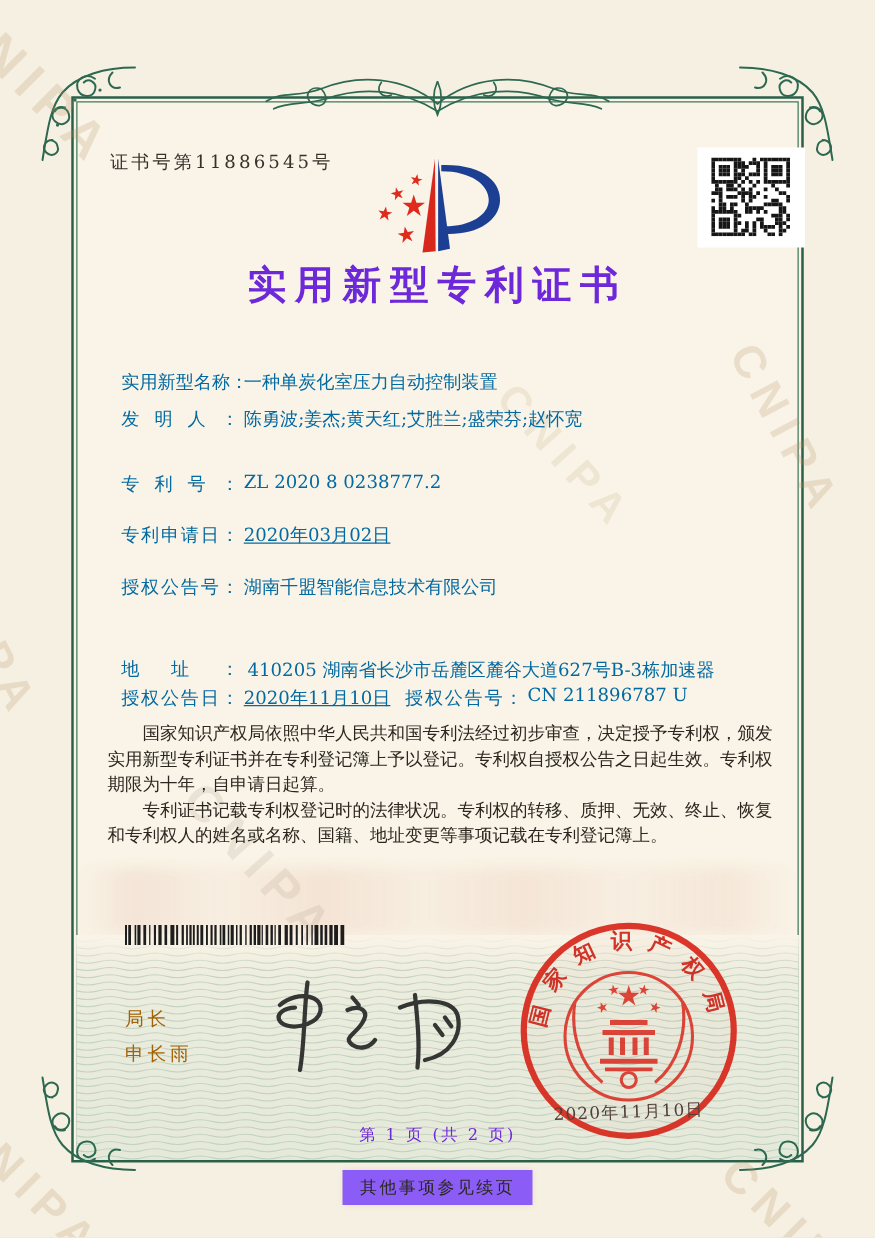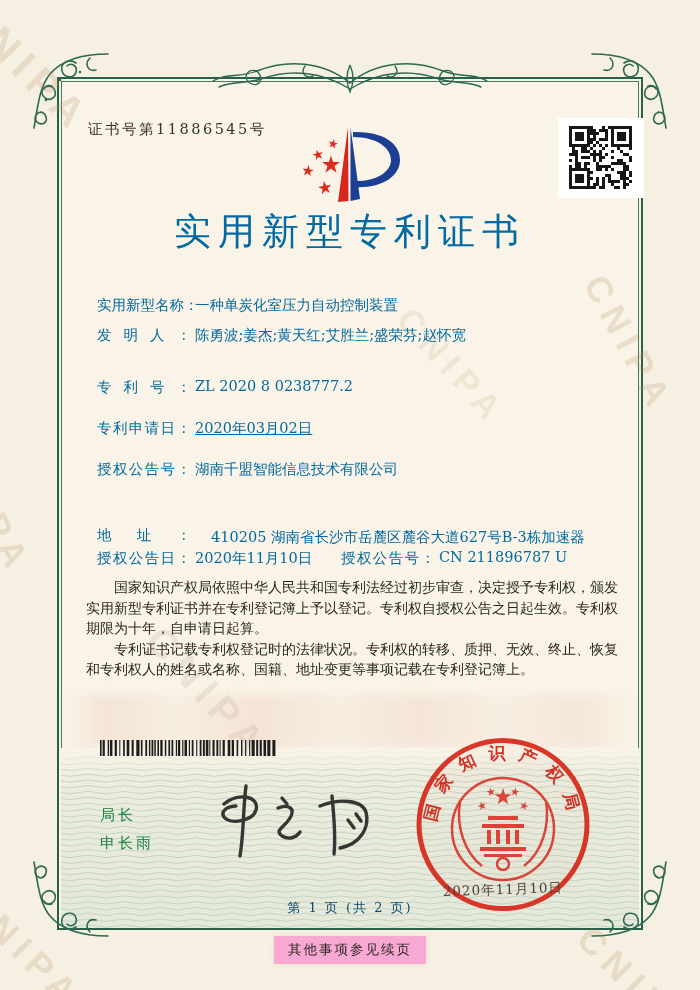--- a/index.html
+++ b/index.html
@@ -22,36 +22,36 @@
     background:linear-gradient(90deg,rgba(201,106,82,0) 0%,rgba(201,106,82,.14) 8%,rgba(201,106,82,.05) 20%,
     rgba(214,120,90,.16) 34%,rgba(201,106,82,.06) 48%,rgba(214,120,90,.15) 62%,rgba(201,106,82,.05) 76%,
     rgba(214,120,90,.13) 90%,rgba(201,106,82,0) 100%);}
   
   .content{position:absolute;inset:0;z-index:5;}
   .certno{position:absolute;left:88px;top:120px;font-size:14.5px;letter-spacing:2.5px;color:#35312b;}
   .logo{position:absolute;left:295px;top:100px;}
   .qrpanel{position:absolute;left:558px;top:118px;width:86px;height:80px;background:#ffffff;}
   .qrpanel svg{position:absolute;left:11px;top:8px;}
   .title{position:absolute;left:0;right:0;top:207px;margin:0;text-align:center;
-         font-size:37px;font-weight:400;letter-spacing:7px;color:#0369a1;}
+         font-size:31px;font-weight:700;letter-spacing:7px;color:#6d28d9;}
   .row{position:absolute;left:97px;font-size:14.5px;white-space:nowrap;color:#0369a1;}
   .lbl{display:inline-block;width:94px;text-align:justify;text-align-last:justify;vertical-align:top;}
   .val{margin-left:4px;}
-  .vlines{display:inline-block;margin-left:20px;vertical-align:top;text-align:center;}
+  .vlines{display:inline-block;margin-left:7px;vertical-align:top;text-align:center;}
   .vlines div{line-height:22px;}
   .paras{position:absolute;left:86px;top:578px;width:532px;font-size:14px;line-height:20.6px;
          text-align:justify;color:#2b2720;}
   .paras p{margin:0;text-indent:2em;font-family:Liberation Mono, monospace;}
   .barcode{position:absolute;left:100px;top:740px;mix-blend-mode:multiply;}
-  .director{position:absolute;left:100px;top:801px;font-size:15px;line-height:28px;letter-spacing:3px;color:#15803d;}
+  .director{position:absolute;left:100px;top:801px;font-size:15px;line-height:28px;letter-spacing:3px;color:#a16207;}
   .signature{position:absolute;left:212px;top:780px;mix-blend-mode:multiply;}
   .seal{position:absolute;left:408px;top:726px;opacity:.93;mix-blend-mode:multiply;}
   .pagefoot{position:absolute;left:0;right:0;top:899px;text-align:center;font-size:13px;
-            letter-spacing:2px;color:#0c4a6e;}
-  .note{position:absolute;left:50%;top:936px;transform:translateX(-50%);background:#f9a8d4;
+            letter-spacing:2px;color:#6d28d9;}
+  .note{position:absolute;left:50%;top:936px;transform:translateX(-50%);background:#8b5cf6;
         padding:5px 14px;font-size:13.5px;letter-spacing:2px;color:#2c2820;box-shadow:0 0 5px rgba(120,110,80,.12);}
 </style>
 </head>
 <body>
 
 <div class="page">
 
   <span class="wm" style="left:-18px;top:-10px;font-size:42px;transform:rotate(45deg);">CNIPA</span>
   <span class="wm" style="left:612px;top:268px;font-size:36px;transform:rotate(62deg);">CNIPA</span>
   <span class="wm" style="left:-30px;top:430px;font-size:36px;transform:rotate(62deg);">CNIPA</span>
@@ -419,24 +419,24 @@
     </div>
     <div class="row" style="top:419px;text-decoration:underline;">
       <span class="lbl">专利申请日：</span><span class="val">2020年03月02日</span>
     </div>
     <div class="row" style="top:460px;">
       <span class="lbl">授权公告号：</span><span class="val">湖南千盟智能信息技术有限公司</span>
     </div>
     <div class="row" style="top:526px;">
       <span class="lbl">地址：</span><span class="vlines"><div>410205 湖南省长沙市岳麓区麓谷大道627号B-3栋加速器</div></span>
     </div>
-    <div class="row" style="top:549px;">
+    <div class="row" style="top:549px;text-decoration:underline;">
       <span class="lbl">授权公告日：</span><span class="val">2020年11月10日</span>
     </div>
-    <div class="row" style="top:549px;left:341px;">
+    <div class="row" style="top:549px;left:324px;">
       <span class="lbl">授权公告号：</span><span class="val">CN 211896787 U</span>
     </div>
 
     <div class="paras">
       <p>国家知识产权局依照中华人民共和国专利法经过初步审查，决定授予专利权，颁发实用新型专利证书并在专利登记簿上予以登记。专利权自授权公告之日起生效。专利权期限为十年，自申请日起算。</p>
       <p>专利证书记载专利权登记时的法律状况。专利权的转移、质押、无效、终止、恢复和专利权人的姓名或名称、国籍、地址变更等事项记载在专利登记簿上。</p>
     </div>
 
     <svg id="barcode" class="barcode" width="180" height="16">
         <rect x="0.0" y="0" width="1.6" height="16" fill="#1d1d1d"></rect>

